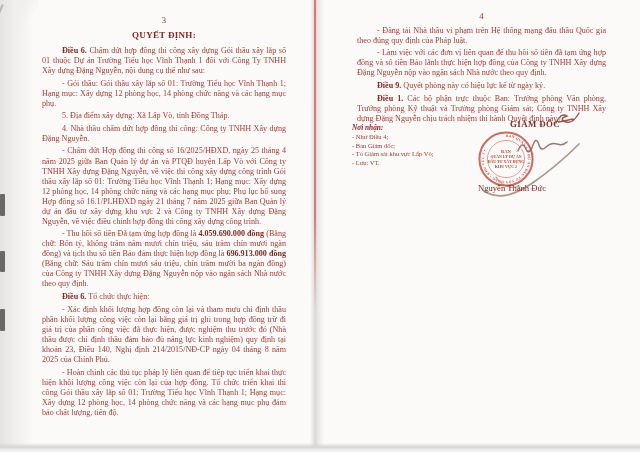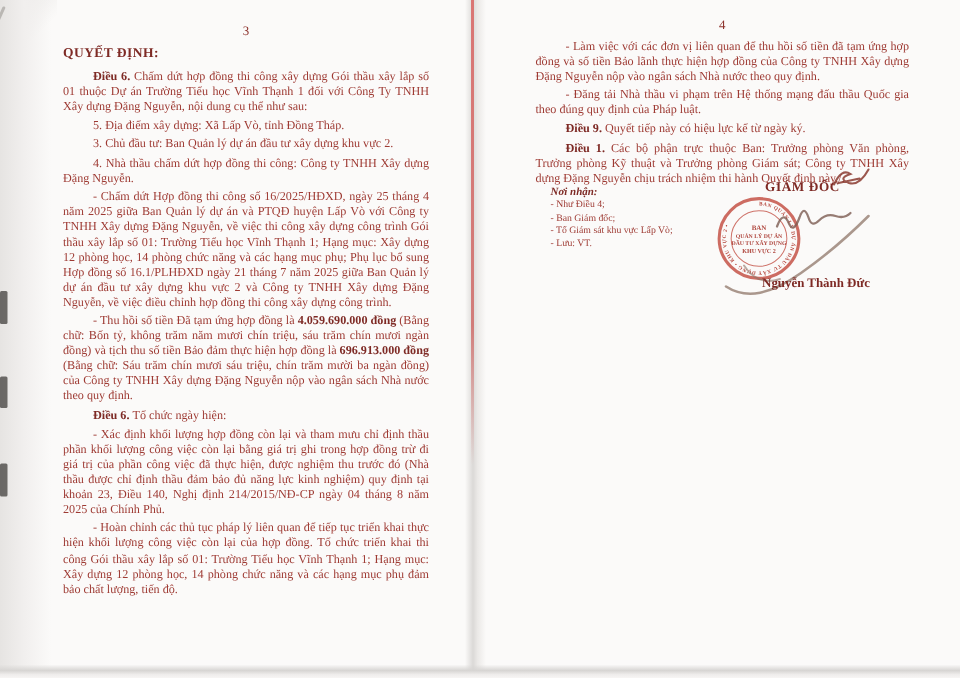--- a/index.html
+++ b/index.html
@@ -41,32 +41,32 @@
   }
   .bottom-strip{
     position:absolute;left:0;bottom:0;width:640px;height:9px;
     background:linear-gradient(180deg,rgba(251,250,249,0) 0%,#d7d5d3 45%,#efedec 75%,#f7f5f4 100%);
   }
   
   .page-body{position:absolute;text-align:justify;font-size:8.1px;line-height:1.24;}
   .page3-body{left:42px;top:15px;width:244px;}
   .page4-body{left:357px;top:11px;width:249px;}
   .page-num{text-align:center;font-size:8.6px;margin:0 0 4px 0;color:#8d332d;}
-  .doc-title{text-align:left;font-weight:bold;font-size:9px;letter-spacing:.3px;color:#7e2a25;margin:0 0 5px 0;}
+  .doc-title{text-align:center;font-weight:bold;font-size:9px;letter-spacing:.3px;color:#7e2a25;margin:0 0 5px 0;}
   .para{margin:0 0 2.6px 0;text-indent:20px;}
   .para .b,.b{font-weight:bold;color:#7e2a25;}
   
-  .recipients{position:absolute;left:367px;top:123px;width:130px;}
+  .recipients{position:absolute;left:352px;top:123px;width:130px;}
   .recipients-label{font-weight:bold;font-style:italic;font-size:7.3px;color:#7e2a25;margin-bottom:1px;}
   .recipient-item{font-size:6.5px;line-height:1.32;color:#9e3a33;}
   
   .sig-title{position:absolute;left:475px;top:119px;width:120px;text-align:center;
     font-weight:bold;font-size:8.8px;letter-spacing:.4px;color:#7e2a25;}
-  .sig-name{position:absolute;left:478px;top:183px;width:132px;text-align:center;
-    font-weight:bold;font-size:8.6px;color:#7e2a25;}
+  .sig-name{position:absolute;left:478px;top:183px;width:132px;
+    font-weight:normal;font-size:8.6px;color:#7e2a25;}
   .stamp{position:absolute;left:477px;top:130px;width:58px;height:58px;opacity:.92;}
   .sig-ink{position:absolute;left:480px;top:105px;width:160px;height:95px;}
 </style>
 </head>
 <body>
 
 <div class="scan">
 
   <div class="corner-shade"></div>
   <div class="left-edge-band"></div>
@@ -76,37 +76,37 @@
   <div class="edge-mark m3"></div>
   <div class="seam"></div>
   <div class="seam-red"></div>
   <div class="bottom-strip"></div>
 
   <div class="page-body page3-body">
     <div class="page-num">3</div>
     <div class="doc-title">QUYẾT ĐỊNH:</div>
     <div>
         <p class="para"><span class="b">Điều 6. </span><span>Chấm dứt hợp đồng thi công xây dựng Gói thầu xây lắp số 01 thuộc Dự án Trường Tiểu học Vĩnh Thạnh 1 đối với Công Ty TNHH Xây dựng Đặng Nguyễn, nội dung cụ thể như sau:</span></p>
+        <p class="para"><span>- Gói thầu: Gói thầu xây lắp số 01: Trường Tiểu học Vĩnh Thạnh 1; Hạng mục: Xây dựng 12 phòng học, 14 phòng chức năng và các hạng mục phụ.</span></p>
         <p class="para"><span>5. Địa điểm xây dựng: Xã Lấp Vò, tỉnh Đồng Tháp.</span></p>
-        <p class="para"><span>3. Chủ đầu tư: Ban Quản lý dự án đầu tư xây dựng khu vực 2.</span></p>
         <p class="para"><span>4. Nhà thầu chấm dứt hợp đồng thi công: Công ty TNHH Xây dựng Đặng Nguyễn.</span></p>
         <p class="para"><span>- Chấm dứt Hợp đồng thi công số 16/2025/HĐXD, ngày 25 tháng 4 năm 2025 giữa Ban Quản lý dự án và PTQĐ huyện Lấp Vò với Công ty TNHH Xây dựng Đặng Nguyễn, về việc thi công xây dựng công trình Gói thầu xây lắp số 01: Trường Tiểu học Vĩnh Thạnh 1; Hạng mục: Xây dựng 12 phòng học, 14 phòng chức năng và các hạng mục phụ; Phụ lục bổ sung Hợp đồng số 16.1/PLHĐXD ngày 21 tháng 7 năm 2025 giữa Ban Quản lý dự án đầu tư xây dựng khu vực 2 và Công ty TNHH Xây dựng Đặng Nguyễn, về việc điều chỉnh hợp đồng thi công xây dựng công trình.</span></p>
         <p class="para"><span>- Thu hồi số tiền Đã tạm ứng hợp đồng là </span><span class="b">4.059.690.000 đồng</span><span> (Bằng chữ: Bốn tỷ, không trăm năm mươi chín triệu, sáu trăm chín mươi ngàn đồng) và tịch thu số tiền Bảo đảm thực hiện hợp đồng là </span><span class="b">696.913.000 đồng</span><span> (Bằng chữ: Sáu trăm chín mươi sáu triệu, chín trăm mười ba ngàn đồng) của Công ty TNHH Xây dựng Đặng Nguyễn nộp vào ngân sách Nhà nước theo quy định.</span></p>
-        <p class="para"><span class="b">Điều 6. </span><span>Tổ chức ngày hiện:</span></p>
+        <p class="para"><span class="b">Điều 6. </span><span>Tổ chức thực hiện:</span></p>
         <p class="para"><span>- Xác định khối lượng hợp đồng còn lại và tham mưu chỉ định thầu phần khối lượng công việc còn lại bằng giá trị ghi trong hợp đồng trừ đi giá trị của phần công việc đã thực hiện, được nghiệm thu trước đó (Nhà thầu được chỉ định thầu đảm bảo đủ năng lực kinh nghiệm) quy định tại khoản 23, Điều 140, Nghị định 214/2015/NĐ-CP ngày 04 tháng 8 năm 2025 của Chính Phủ.</span></p>
         <p class="para"><span>- Hoàn chỉnh các thủ tục pháp lý liên quan để tiếp tục triển khai thực hiện khối lượng công việc còn lại của hợp đồng. Tổ chức triển khai thi công Gói thầu xây lắp số 01: Trường Tiểu học Vĩnh Thạnh 1; Hạng mục: Xây dựng 12 phòng học, 14 phòng chức năng và các hạng mục phụ đảm bảo chất lượng, tiến độ.</span></p>
       </div>
   </div>
 
   <div class="page-body page4-body">
     <div class="page-num">4</div>
     <div>
+        <p class="para"><span>- Đăng tải Nhà thầu vi phạm trên Hệ thống mạng đấu thầu Quốc gia theo đúng quy định của Pháp luật.</span></p>
         <p class="para"><span>- Làm việc với các đơn vị liên quan để thu hồi số tiền đã tạm ứng hợp đồng và số tiền Bảo lãnh thực hiện hợp đồng của Công ty TNHH Xây dựng Đặng Nguyễn nộp vào ngân sách Nhà nước theo quy định.</span></p>
-        <p class="para"><span>- Đăng tải Nhà thầu vi phạm trên Hệ thống mạng đấu thầu Quốc gia theo đúng quy định của Pháp luật.</span></p>
-        <p class="para"><span class="b">Điều 9. </span><span>Quyết tiếp này có hiệu lực kể từ ngày ký.</span></p>
+        <p class="para"><span class="b">Điều 9. </span><span>Quyết phòng này có hiệu lực kể từ ngày ký.</span></p>
         <p class="para"><span class="b">Điều 1. </span><span>Các bộ phận trực thuộc Ban: Trưởng phòng Văn phòng, Trưởng phòng Kỹ thuật và Trưởng phòng Giám sát; Công ty TNHH Xây dựng Đặng Nguyễn chịu trách nhiệm thi hành Quyết định này./.</span></p>
       </div>
   </div>
 
   <div class="recipients">
     <div class="recipients-label">Nơi nhận:</div>
     <div>
         <div class="recipient-item">- Như Điều 4;</div>
         <div class="recipient-item">- Ban Giám đốc;</div>
         <div class="recipient-item">- Tổ Giám sát khu vực Lấp Vò;</div>

